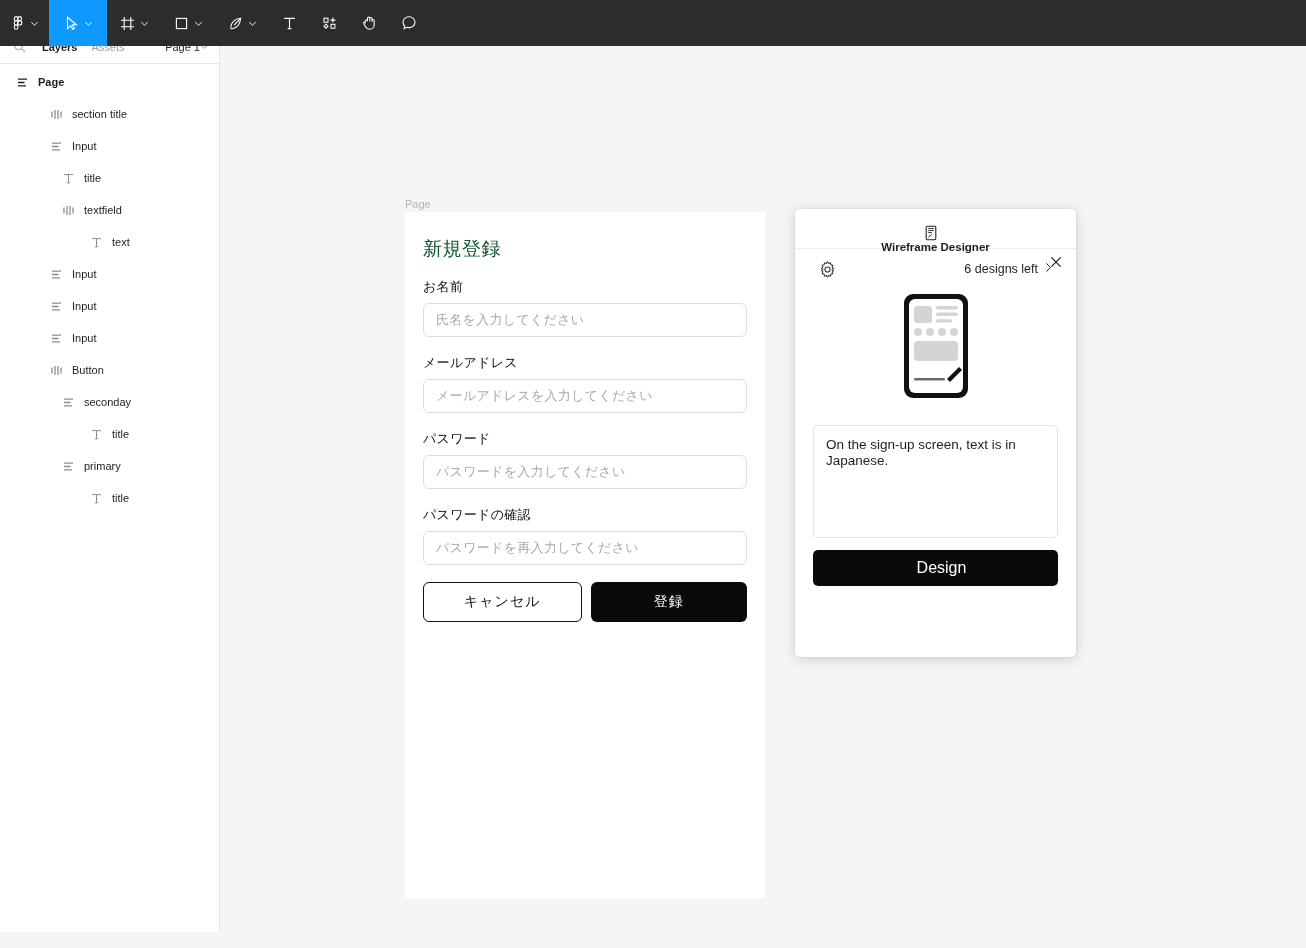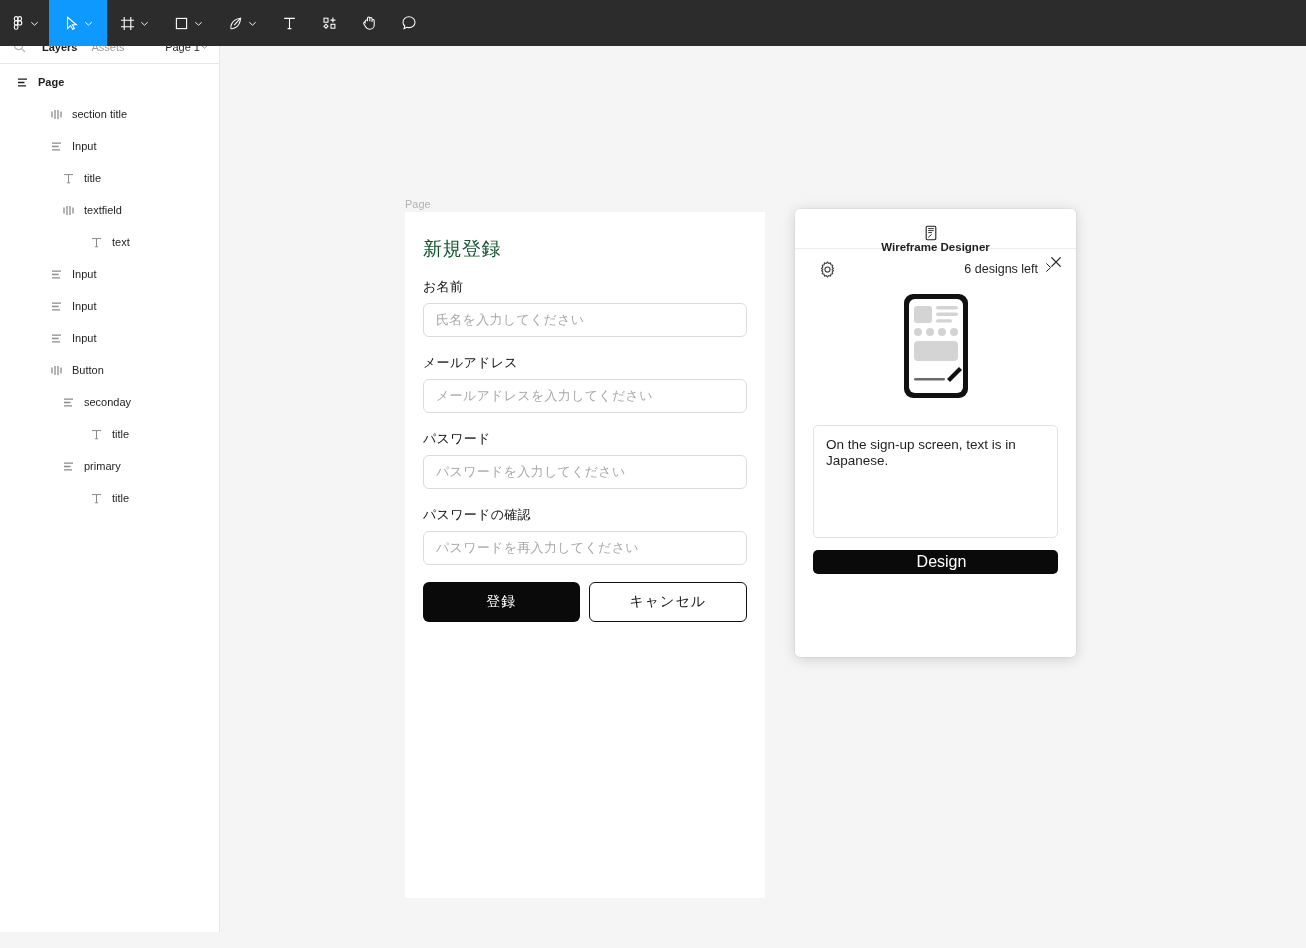--- a/index.html
+++ b/index.html
@@ -158,21 +158,21 @@
   #prompt-box {
     margin: 26px 18px 0 18px;
     height: 113px;
     border: 1px solid #e3e3e3; border-radius: 5px;
     padding: 11px 12px;
     font-size: 13.5px; line-height: 16px; color: #1e1e1e;
     cursor: text;
   }
   #design-btn {
     margin: 12px 18px 0 18px;
-    height: 24px; border-radius: 5px;
+    height: 36px; border-radius: 5px;
     background: #0a0a0a; color: #ffffff;
     display: flex; align-items: center; justify-content: center;
     font-size: 16px; cursor: default; padding-left: 12px;
   }
 </style>
 </head>
 <body>
 
 <div id="toolbar">
 
@@ -442,22 +442,22 @@
           <div class="field-label">お名前</div>
           <div class="field-input">氏名を入力してください</div>
           <div class="field-label">メールアドレス</div>
           <div class="field-input">メールアドレスを入力してください</div>
           <div class="field-label">パスワード</div>
           <div class="field-input">パスワードを入力してください</div>
           <div class="field-label">パスワードの確認</div>
           <div class="field-input">パスワードを再入力してください</div>
         </div>
       <div id="form-buttons">
+        <div class="btn secondary">キャンセル</div>
         <div class="btn primary">登録</div>
-        <div class="btn secondary">キャンセル</div>
       </div>
     </div>
   </div>
 
   <div id="plugin">
 
     <div id="plugin-head">
       <span class="ph-icon">
         <svg width="16" height="16" viewBox="0 0 16 16" fill="none">
           <rect x="3.2" y="1.3" width="9.6" height="13.4" rx="1.1" stroke="#1e1e1e" stroke-width="1.1"></rect>

